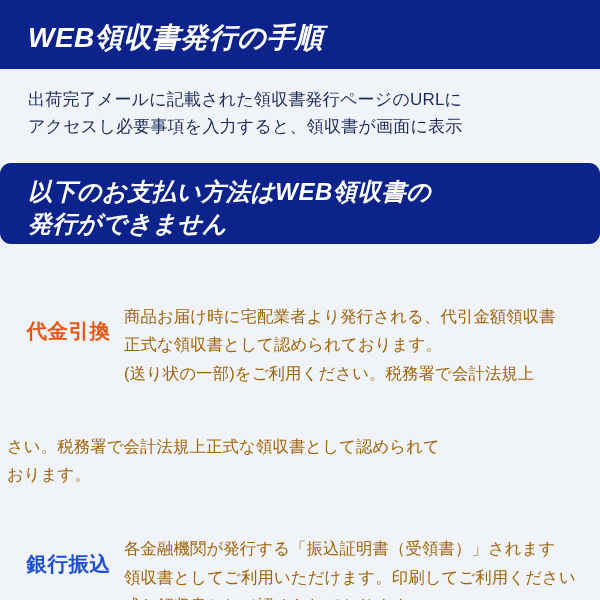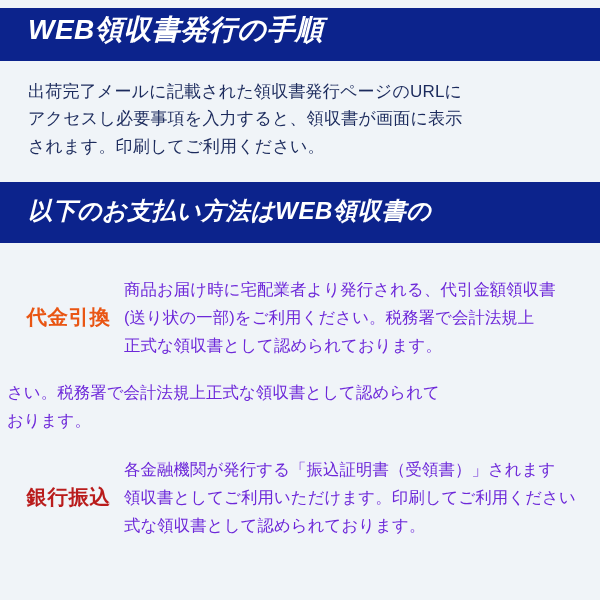--- a/index.html
+++ b/index.html
@@ -34,30 +34,30 @@
   .band-title {
     font-weight: bold;
     font-style: italic;
     letter-spacing: 0.5px;
     line-height: 1.28;
     margin: 0;
     padding: 0;
   }
 
   #band-primary {
-    margin-top: 8px;
-    padding: 4px 0 13px 28px;
+    padding: 20px 0 13px 28px;
   }
   #band-primary .band-title {
     font-size: 28px;
   }
 
   #band-secondary {
     margin-top: 22px;
-    padding: 13px 0 15px 28px;
+    padding: 13px 0 4px 28px;
+    border-radius: 11px;
   }
   #band-secondary .band-title {
     font-size: 24px;
     line-height: 1.34;
   }
   #band-secondary .band-title .line2 {
     display: block;
   }
 
   
@@ -98,26 +98,27 @@
     font-size: 20.5px;
     font-weight: bold;
     line-height: 1.28;
     letter-spacing: 0.5px;
     white-space: pre-line;
     align-self: center;
   }
 
   .method-desc {
     flex: 1 1 auto;
-    color: #6d28d9;
+    color: #a16207;
     font-size: 16.4px;
     line-height: 1.72;
     letter-spacing: 0.1px;
     padding-left: 7px;
     padding-right: 8px;
+    margin-top: 26px;
   }
   .method-desc .ln {
     display: block;
     white-space: nowrap;
   }
 
   
   #method-row-cod       { margin-top: 18px; }
   #method-row-konbini   { margin-top: 19px; }
   #method-row-furikomi  { margin-top: 20px; }
@@ -127,49 +128,49 @@
 
 <div class="page">
 
   <div class="band" id="band-primary">
     <h1 class="band-title">WEB領収書発行の手順</h1>
   </div>
 
   <p class="intro">
     <span class="ln">出荷完了メールに記載された領収書発行ページのURLに</span>
     <span class="ln">アクセスし必要事項を入力すると、領収書が画面に表示</span>
-    <span class="ln">されます。印刷してご利用ください。</span>
   </p>
 
   <div class="band" id="band-secondary">
     <h2 class="band-title">
       <span class="line1">以下のお支払い方法はWEB領収書の</span>
+      <span class="line2">発行ができません</span>
     </h2>
   </div>
 
   <div class="methods">
 
     <div class="method-row" id="method-row-cod">
       <div class="method-label" style="color:#e95513;">代金引換</div>
       <div class="method-desc">
         <span class="ln">商品お届け時に宅配業者より発行される、代引金額領収書</span>
+        <span class="ln">正式な領収書として認められております。</span>
         <span class="ln">(送り状の一部)をご利用ください。税務署で会計法規上</span>
-        <span class="ln">正式な領収書として認められております。</span>
       </div>
     </div>
 
     <div class="method-row" id="method-row-konbini">
       <div class="method-desc">
         <span class="ln">さい。税務署で会計法規上正式な領収書として認められて</span>
         <span class="ln">おります。</span>
       </div>
     </div>
 
     <div class="method-row" id="method-row-furikomi">
-      <div class="method-label" style="color:#b91c1c;">銀行振込</div>
+      <div class="method-label" style="color:#1d4ed8;">銀行振込</div>
       <div class="method-desc">
         <span class="ln">各金融機関が発行する「振込証明書（受領書）」されます</span>
         <span class="ln">領収書としてご利用いただけます。印刷してご利用ください</span>
         <span class="ln">式な領収書として認められております。</span>
       </div>
     </div>
 
   </div>
 </div>
 

